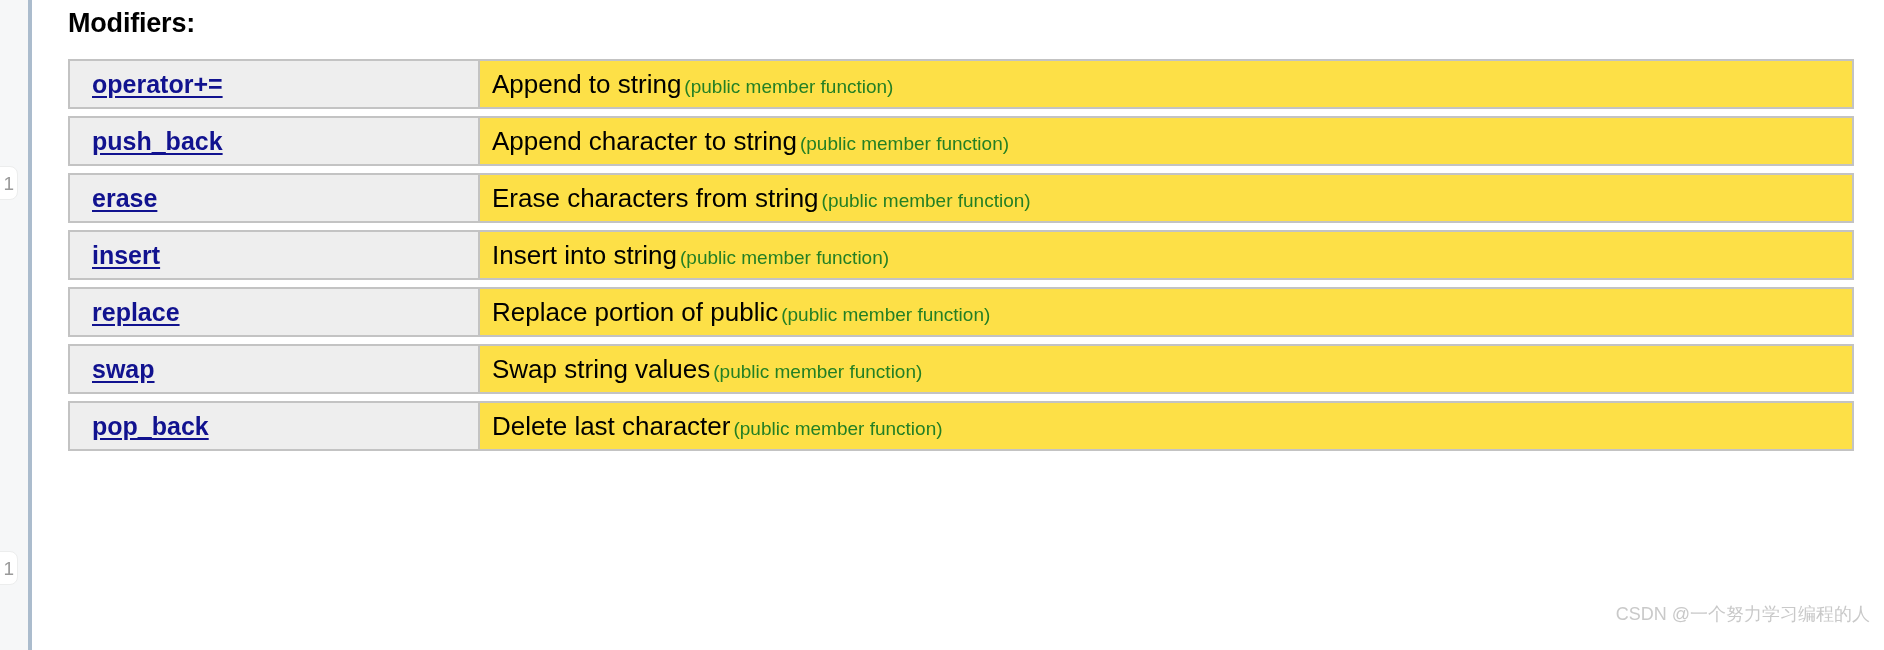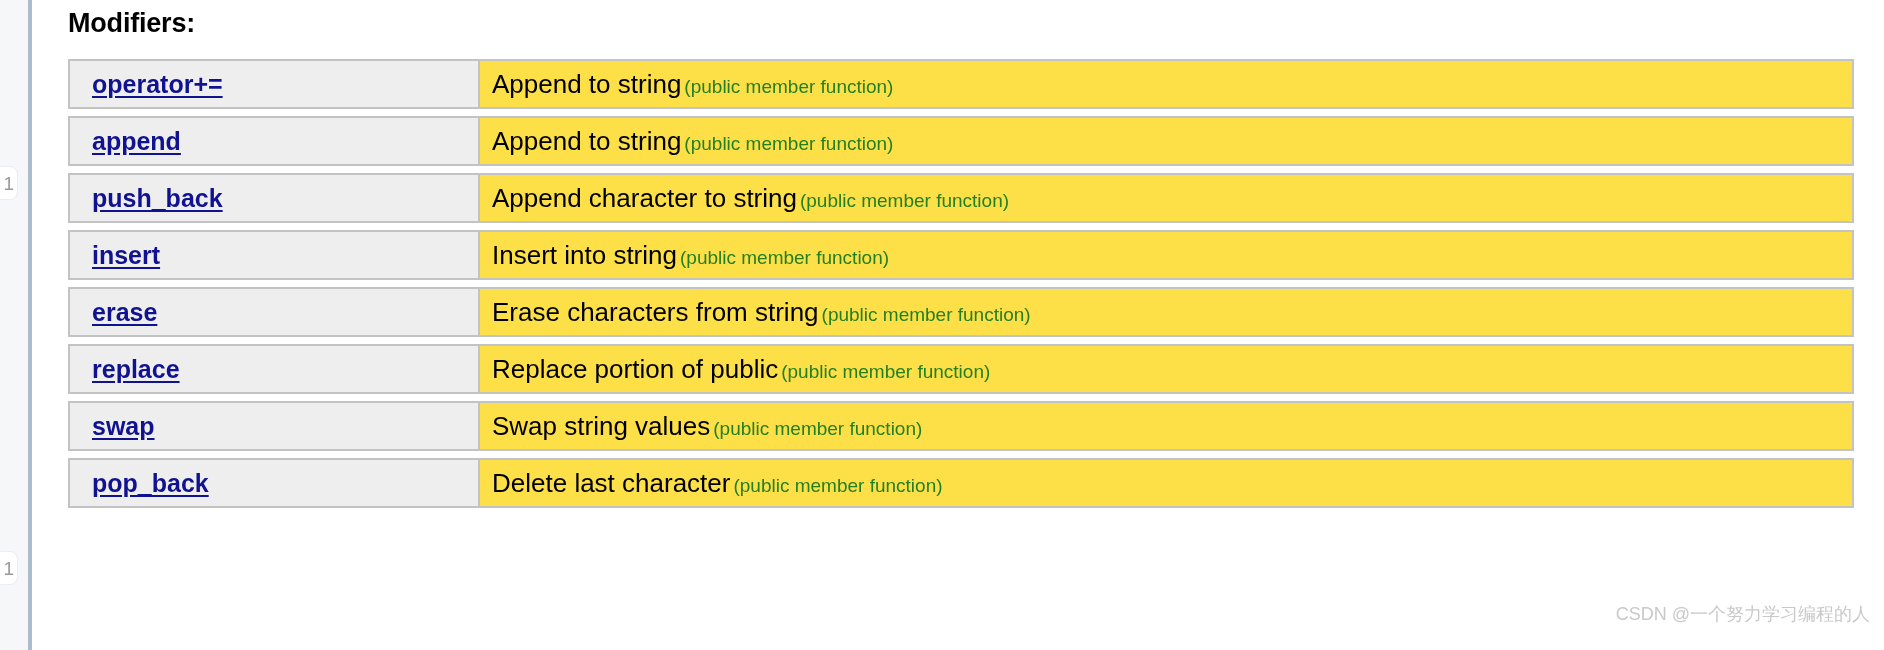--- a/index.html
+++ b/index.html
@@ -162,54 +162,46 @@
 
       <tr>
         <td class="name-cell">
           <a class="member-link">operator+=</a>
         </td>
         <td class="desc-cell">
           <span class="desc-text">Append to string</span><span class="kind-note">(public member function)</span>
         </td>
       </tr>
 
-      <tr>
-        <td class="name-cell">
-          <a class="member-link">append</a>
-        </td>
-        <td class="desc-cell">
-          <span class="desc-text">Append to string</span><span class="kind-note">(public member function)</span>
-        </td>
-      </tr>
 
       <tr>
         <td class="name-cell">
           <a class="member-link">push_back</a>
         </td>
         <td class="desc-cell">
           <span class="desc-text">Append character to string</span><span class="kind-note">(public member function)</span>
         </td>
       </tr>
 
 
       <tr>
         <td class="name-cell">
+          <a class="member-link">erase</a>
+        </td>
+        <td class="desc-cell">
+          <span class="desc-text">Erase characters from string</span><span class="kind-note">(public member function)</span>
+        </td>
+      </tr>
+
+      <tr>
+        <td class="name-cell">
           <a class="member-link">insert</a>
         </td>
         <td class="desc-cell">
           <span class="desc-text">Insert into string</span><span class="kind-note">(public member function)</span>
-        </td>
-      </tr>
-
-      <tr>
-        <td class="name-cell">
-          <a class="member-link">erase</a>
-        </td>
-        <td class="desc-cell">
-          <span class="desc-text">Erase characters from string</span><span class="kind-note">(public member function)</span>
         </td>
       </tr>
 
       <tr>
         <td class="name-cell">
           <a class="member-link">replace</a>
         </td>
         <td class="desc-cell">
           <span class="desc-text">Replace portion of public</span><span class="kind-note">(public member function)</span>
         </td>

